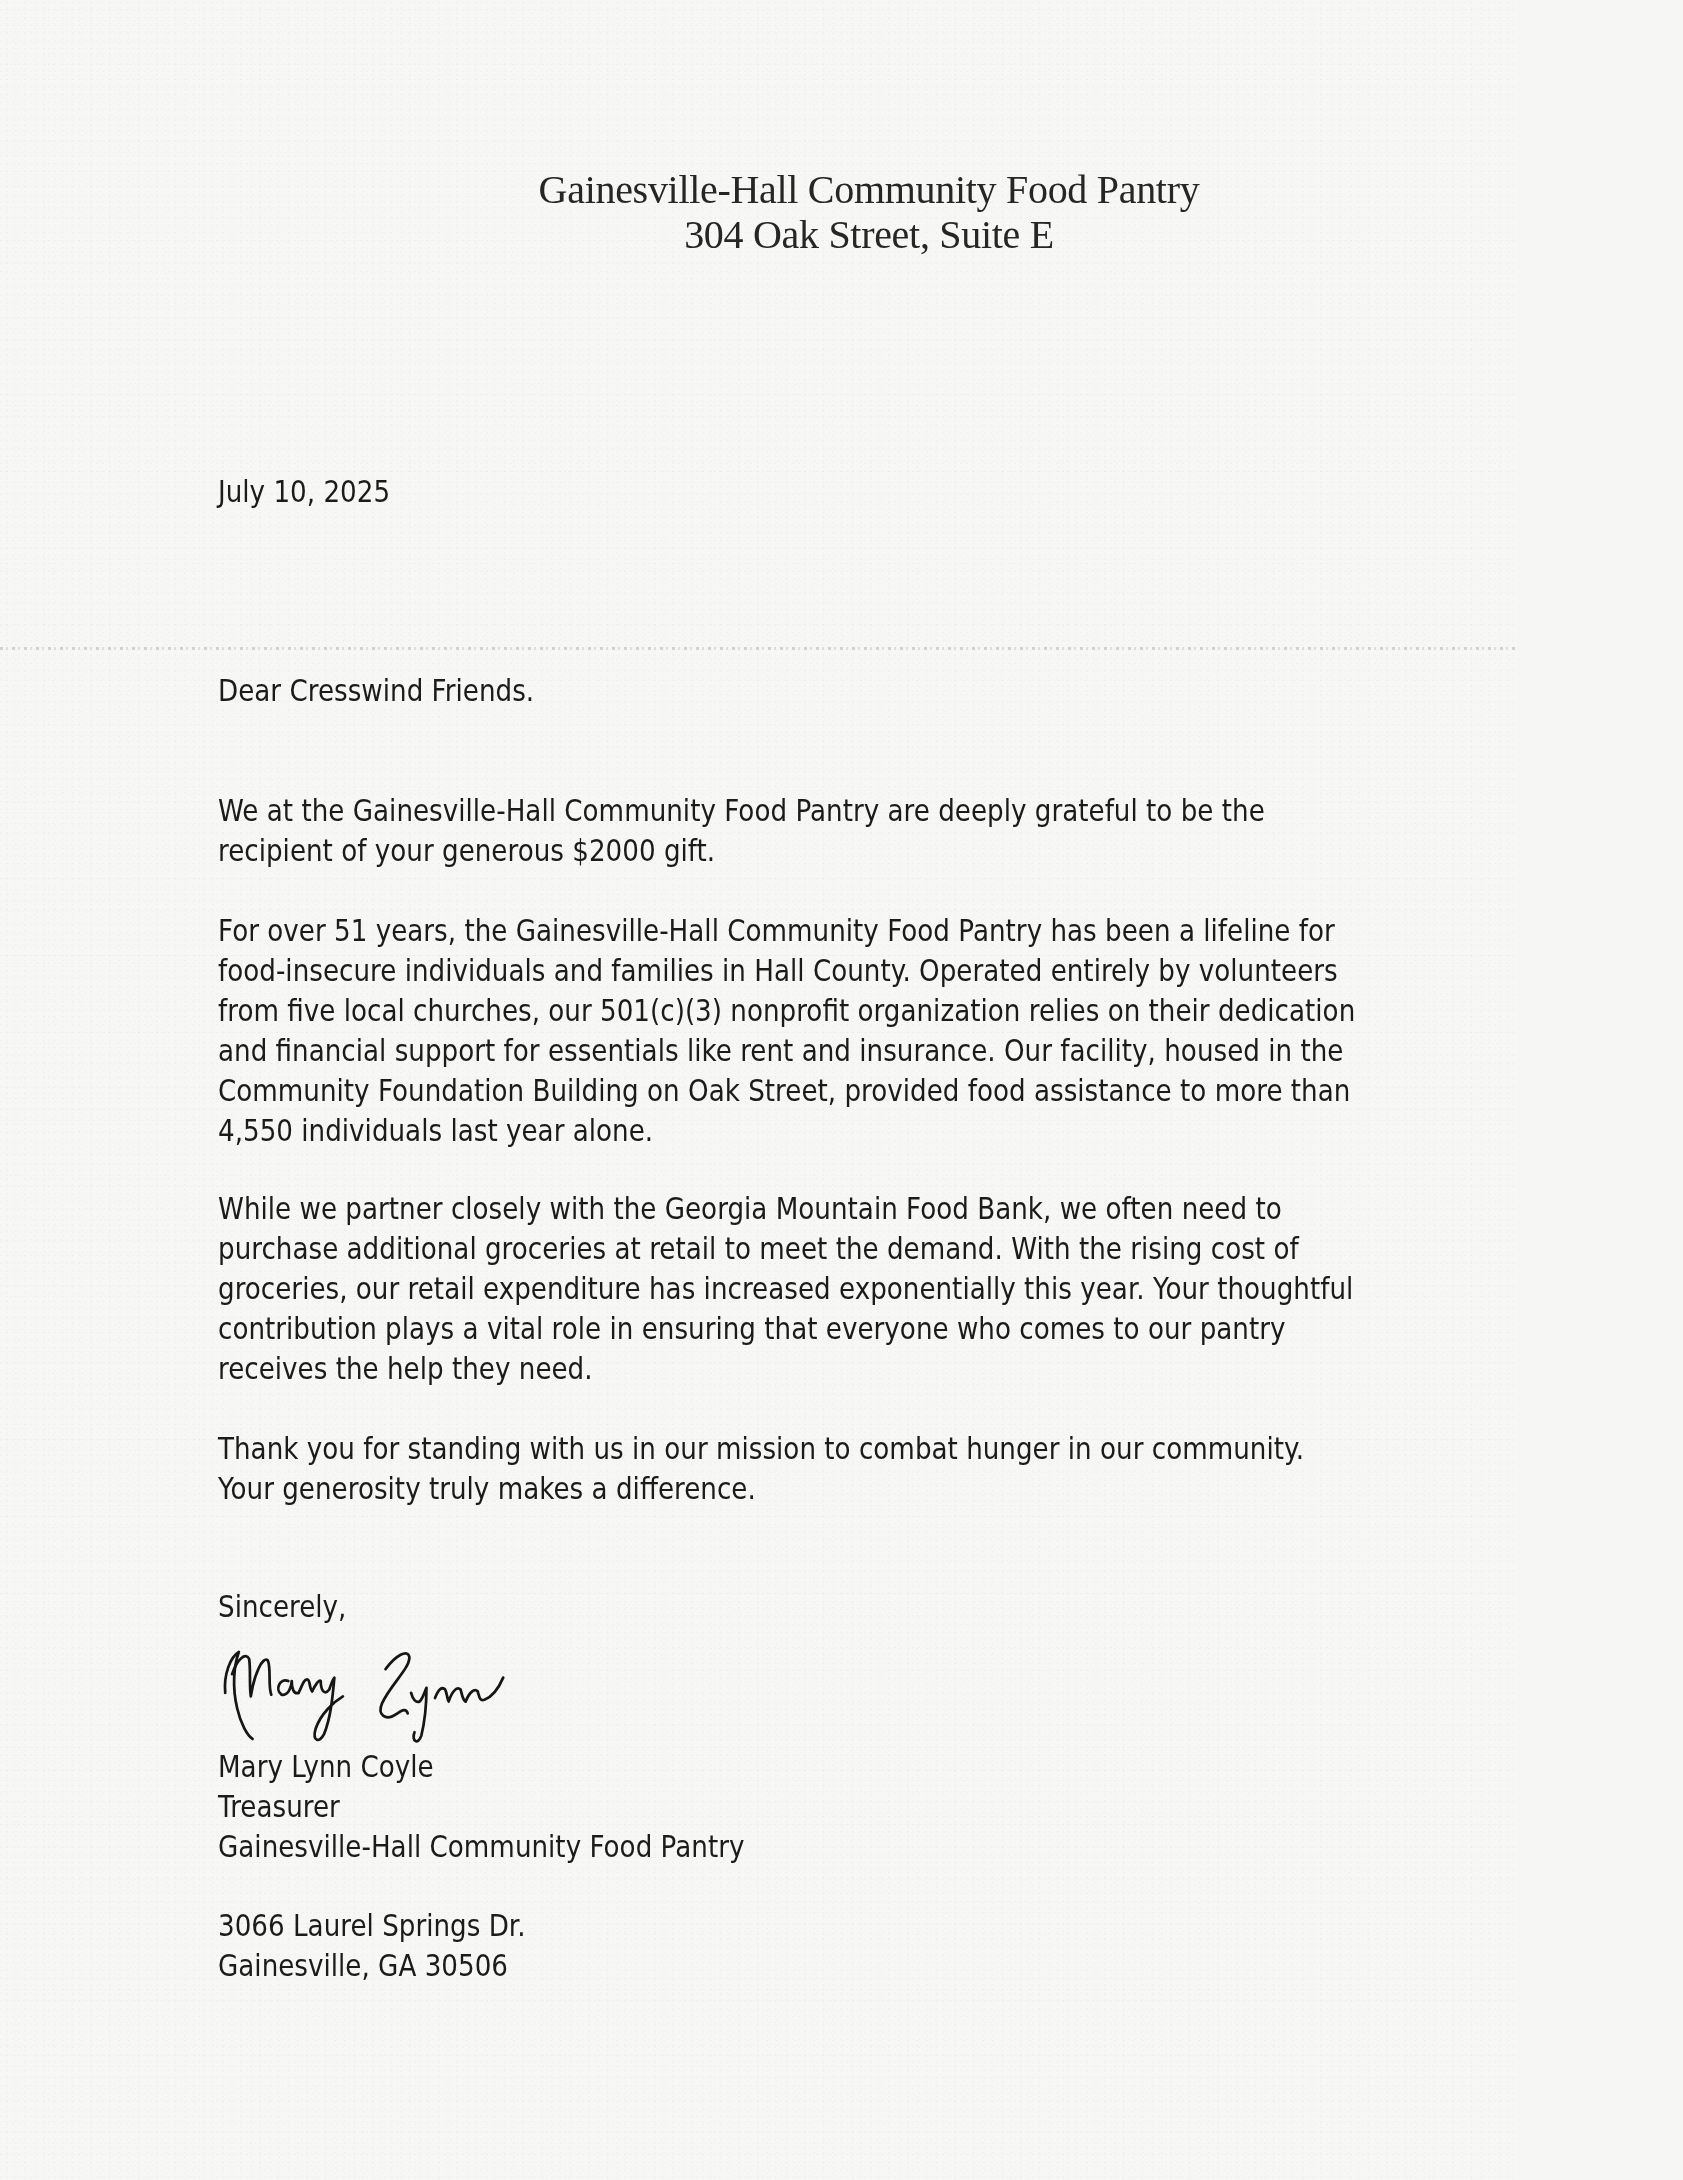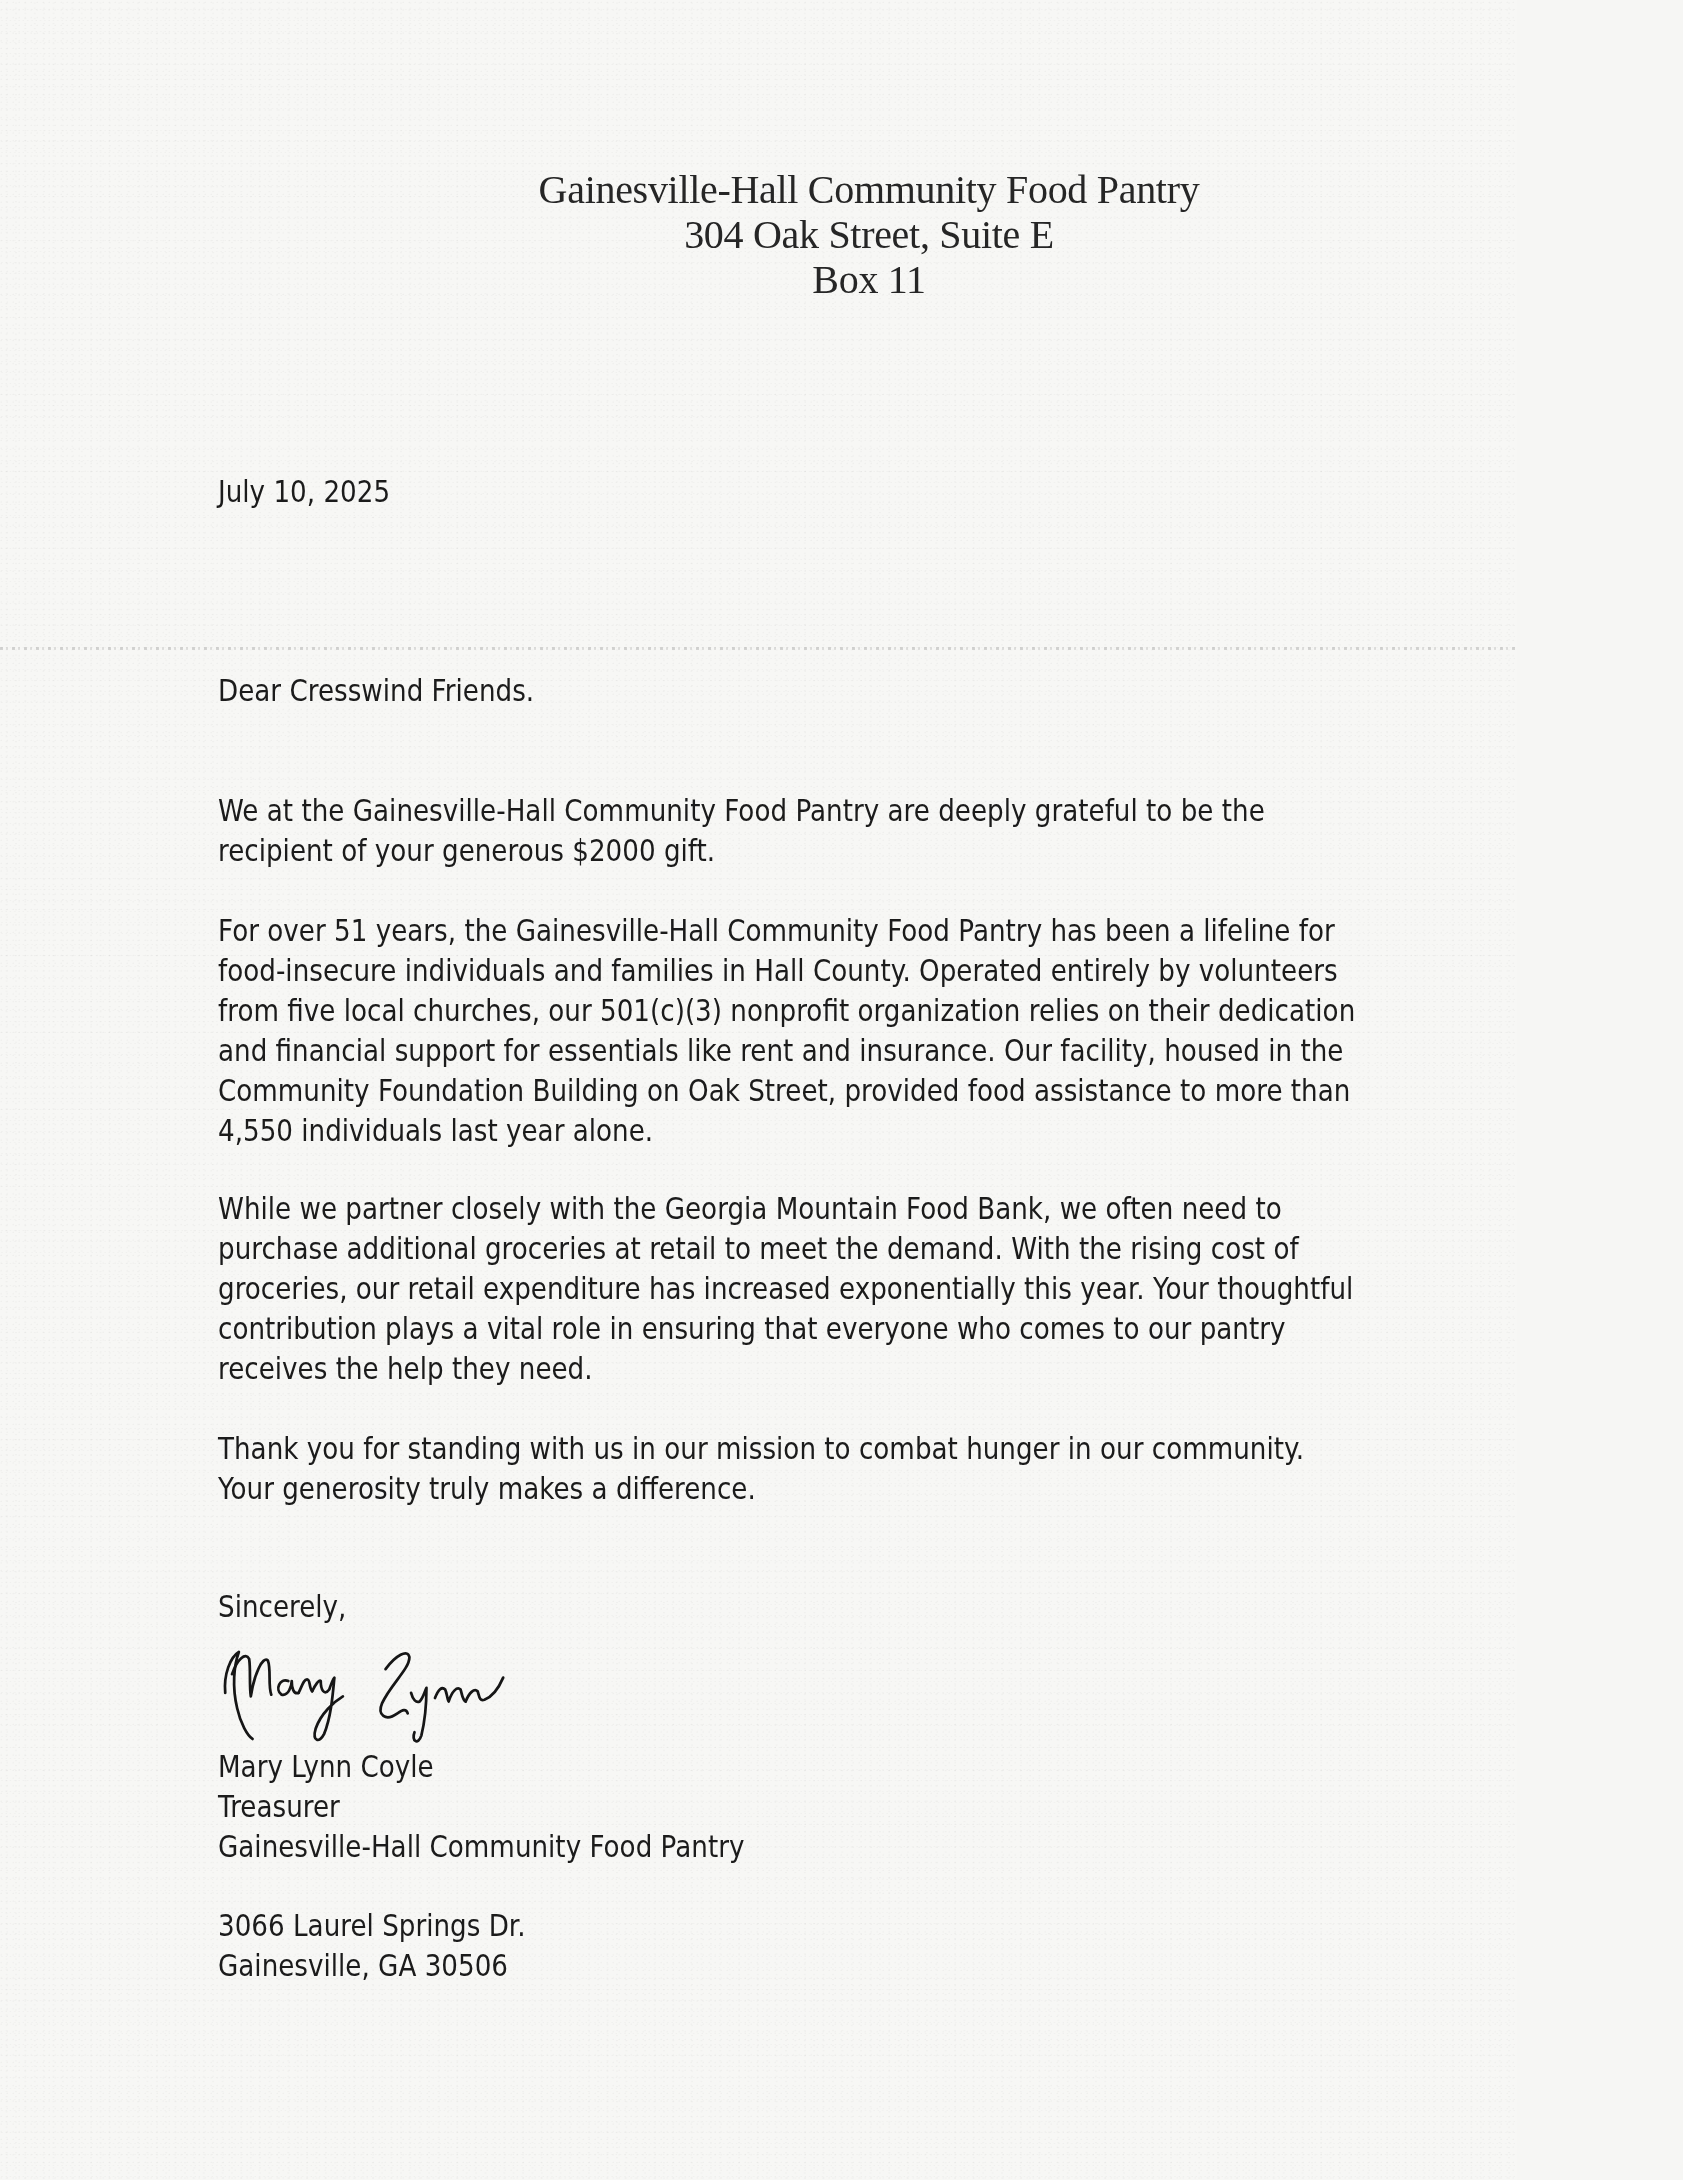--- a/index.html
+++ b/index.html
@@ -89,21 +89,20 @@
 </head>
 <body>
 
 <div class="page">
 
   <div class="fold-line"></div>
 
   <div class="letterhead">
     <div>Gainesville-Hall Community Food Pantry</div>
     <div>304 Oak Street, Suite E</div>
-    <div>Box 11</div>
   </div>
 
   <div class="sans date">
     <span class="line">July 10, 2025</span>
   </div>
 
   <div class="sans salutation">
     <span class="line">Dear Cresswind Friends.</span>
   </div>
 

